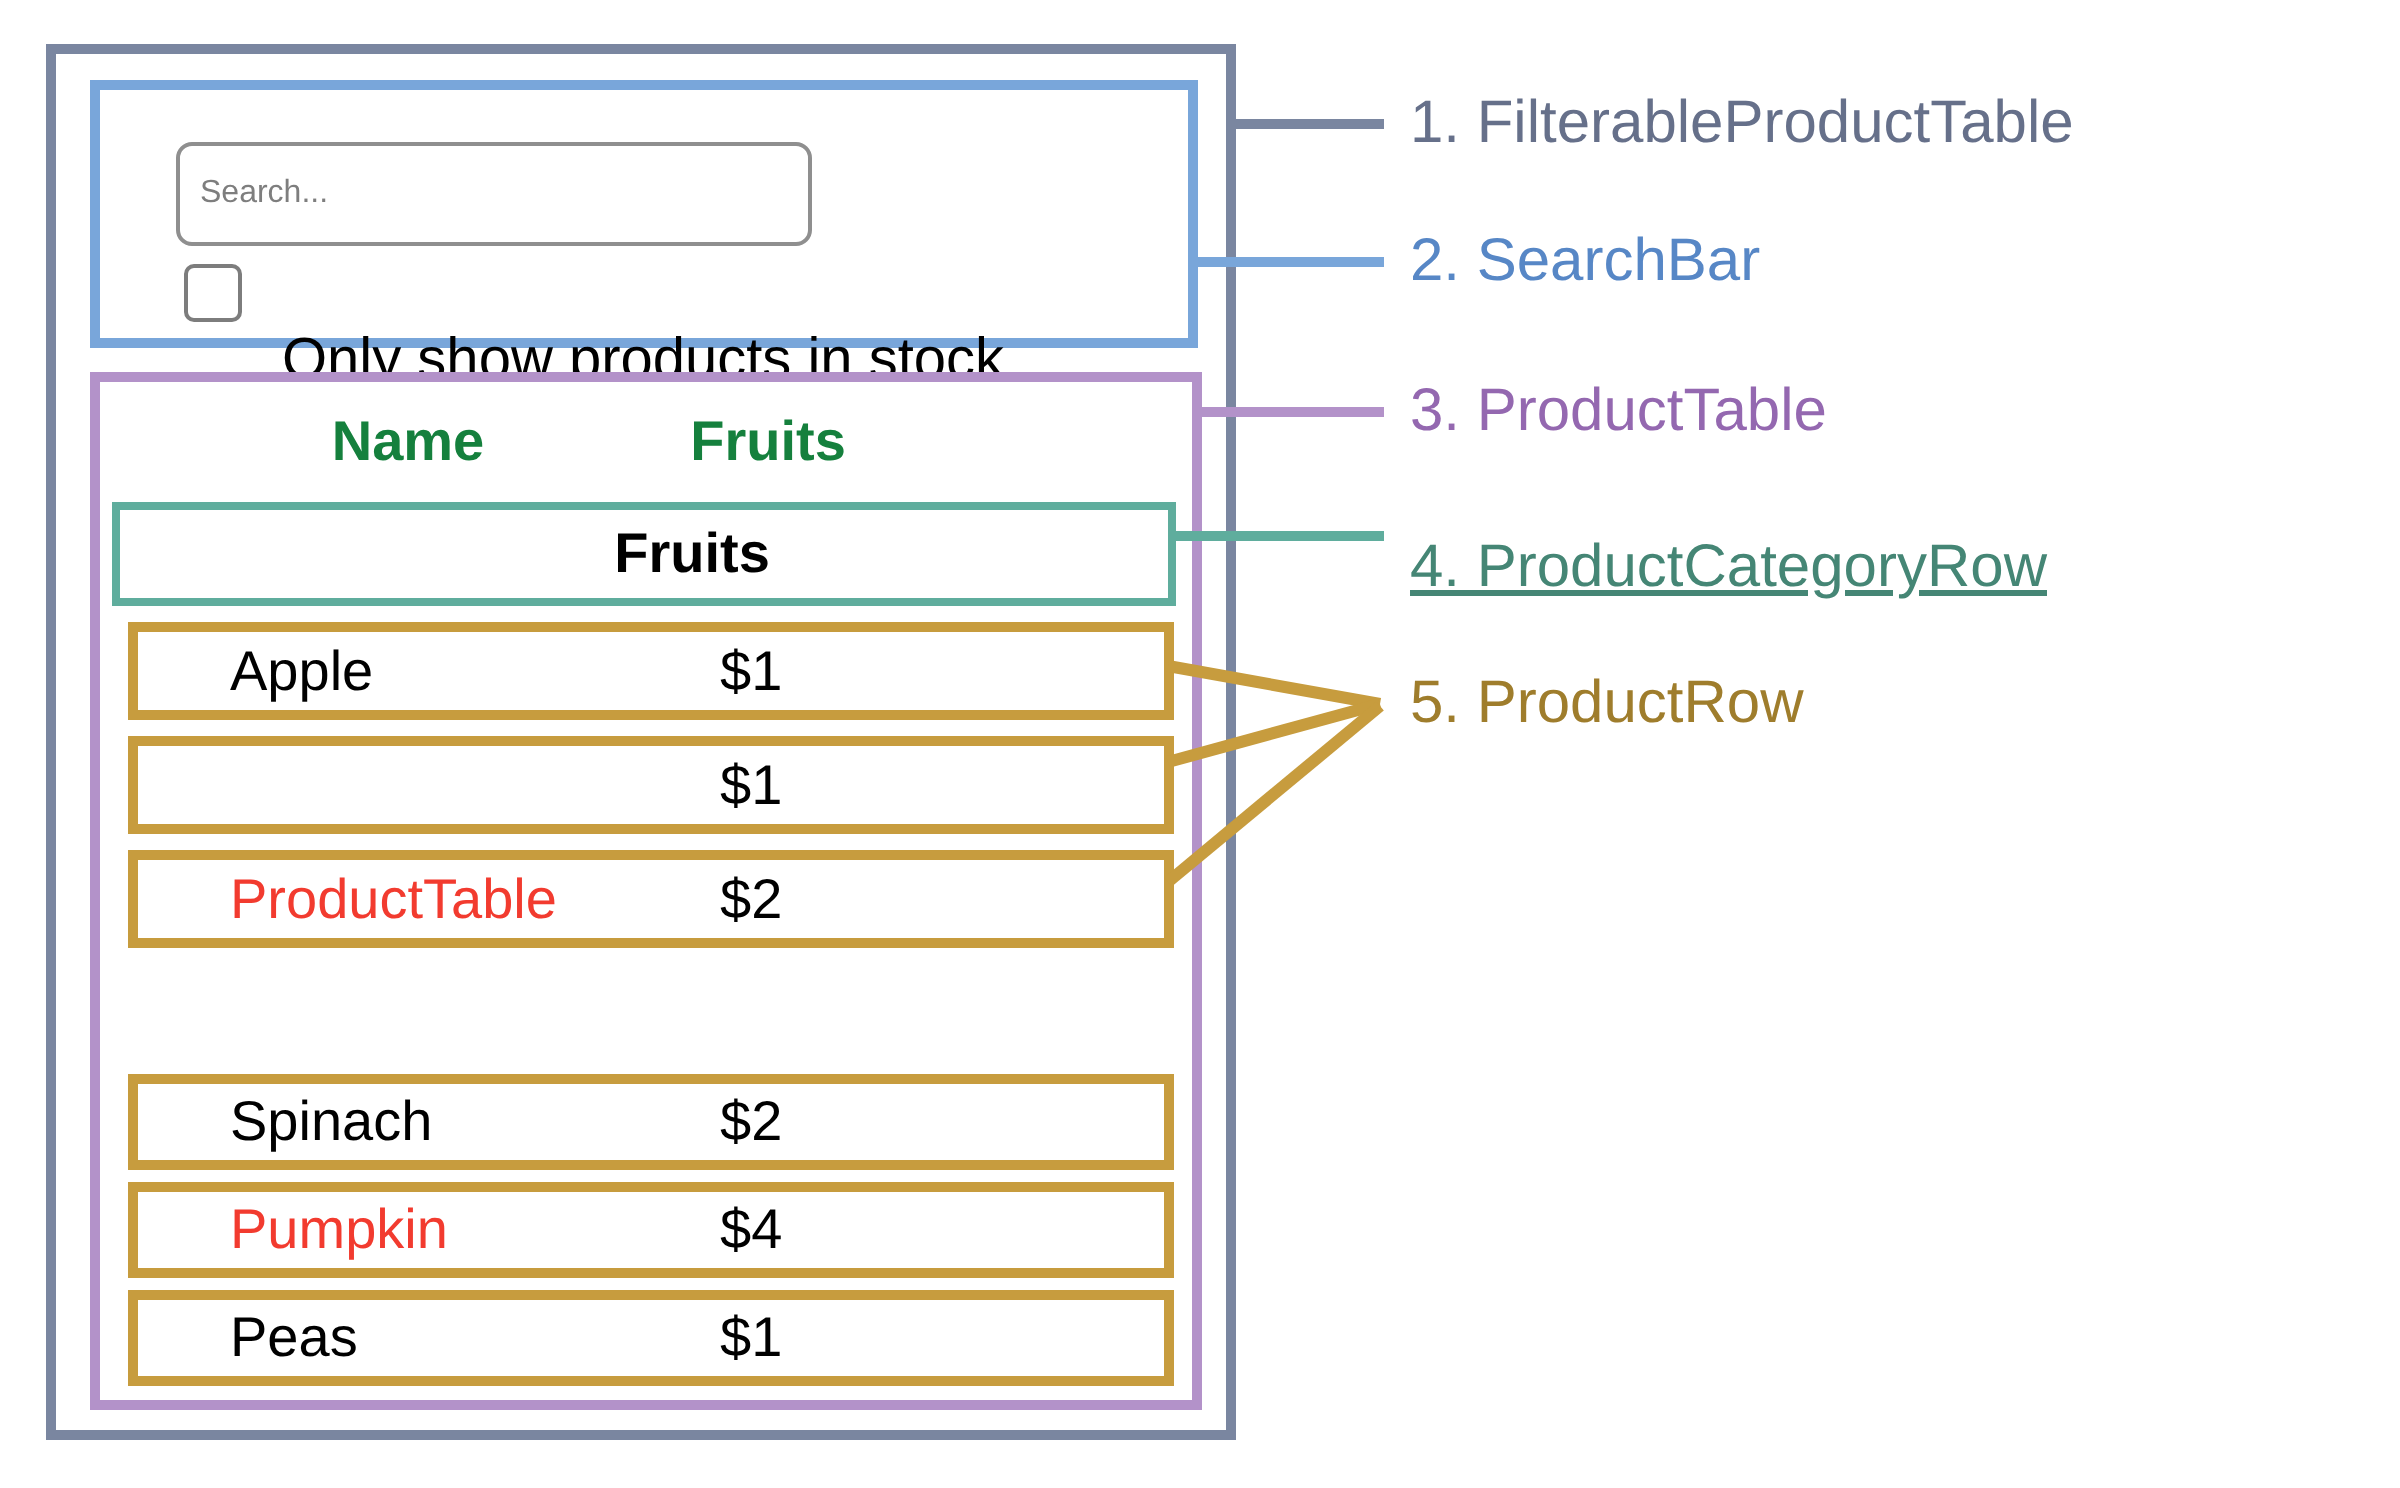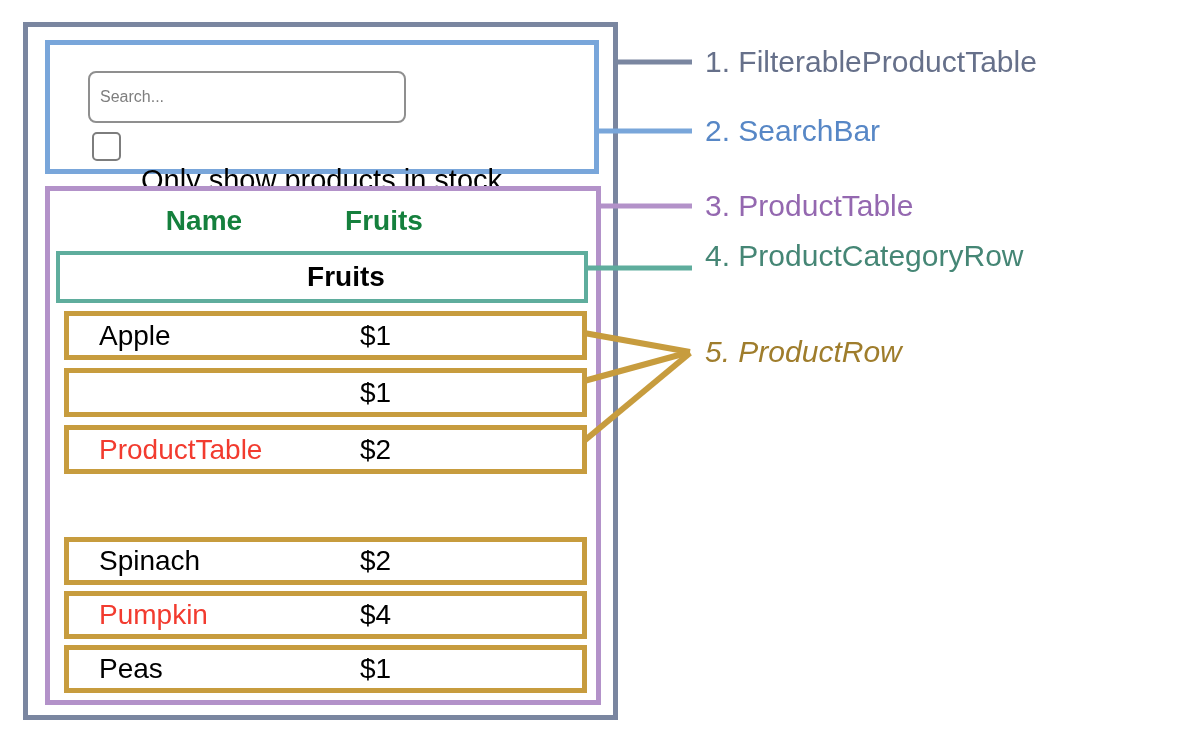--- a/index.html
+++ b/index.html
@@ -22,36 +22,36 @@
   .hdr-name{left:204px;}
   .hdr-price{left:384px;}
 
   .cat-row{left:56px;width:532px;height:52px;border:4px solid var(--teal);background:#fff;
       display:flex;align-items:center;justify-content:center;font-size:28px;font-weight:bold;color:#000;padding-left:48px;}
   .cat-fruits{top:251px;}
   .cat-veg{top:478px;}
 
   .prod-row{left:64px;width:523px;height:49px;border:5px solid var(--gold);background:#fff;
       display:flex;align-items:center;font-size:28px;color:#000;}
-  .prod-row .name{margin-left:30px;white-space:nowrap;text-align:center;}
+  .prod-row .name{margin-left:46px;white-space:nowrap;text-align:center;}
   .prod-row .price{position:absolute;left:291px;white-space:nowrap;color:#000;}
   .row-f1{top:311px;} .row-f2{top:368px;} .row-f3{top:425px;}
   .row-v1{top:537px;height:48px;} .row-v2{top:591px;height:48px;} .row-v3{top:645px;height:48px;}
   .oos{color:var(--red);}
 
   
   .connector-layer{left:0;top:0;width:1200px;height:744px;z-index:5;pointer-events:none;}
 
   
   .lbl{left:705px;transform:translateY(-50%);font-size:30px;font-weight:500;white-space:nowrap;z-index:6;}
   .lbl-1{top:62px;color:var(--slateText);}
   .lbl-2{top:131px;color:var(--blueText);}
   .lbl-3{top:206px;color:var(--purpleText);}
-  .lbl-4{top:256px;color:var(--tealText);}
-  .lbl-5{top:352px;color:var(--goldText);font-style:italic;}
+  .lbl-4{top:284px;color:var(--tealText);text-decoration:underline;}
+  .lbl-5{top:352px;color:var(--goldText);}
 </style>
 </head>
 <body>
 
 <div class="page">
 
   <div class="abs outer-box"></div>
 
   <div class="abs search-box"></div>
   <input class="abs search-input" type="text" placeholder="Search..." style="">

